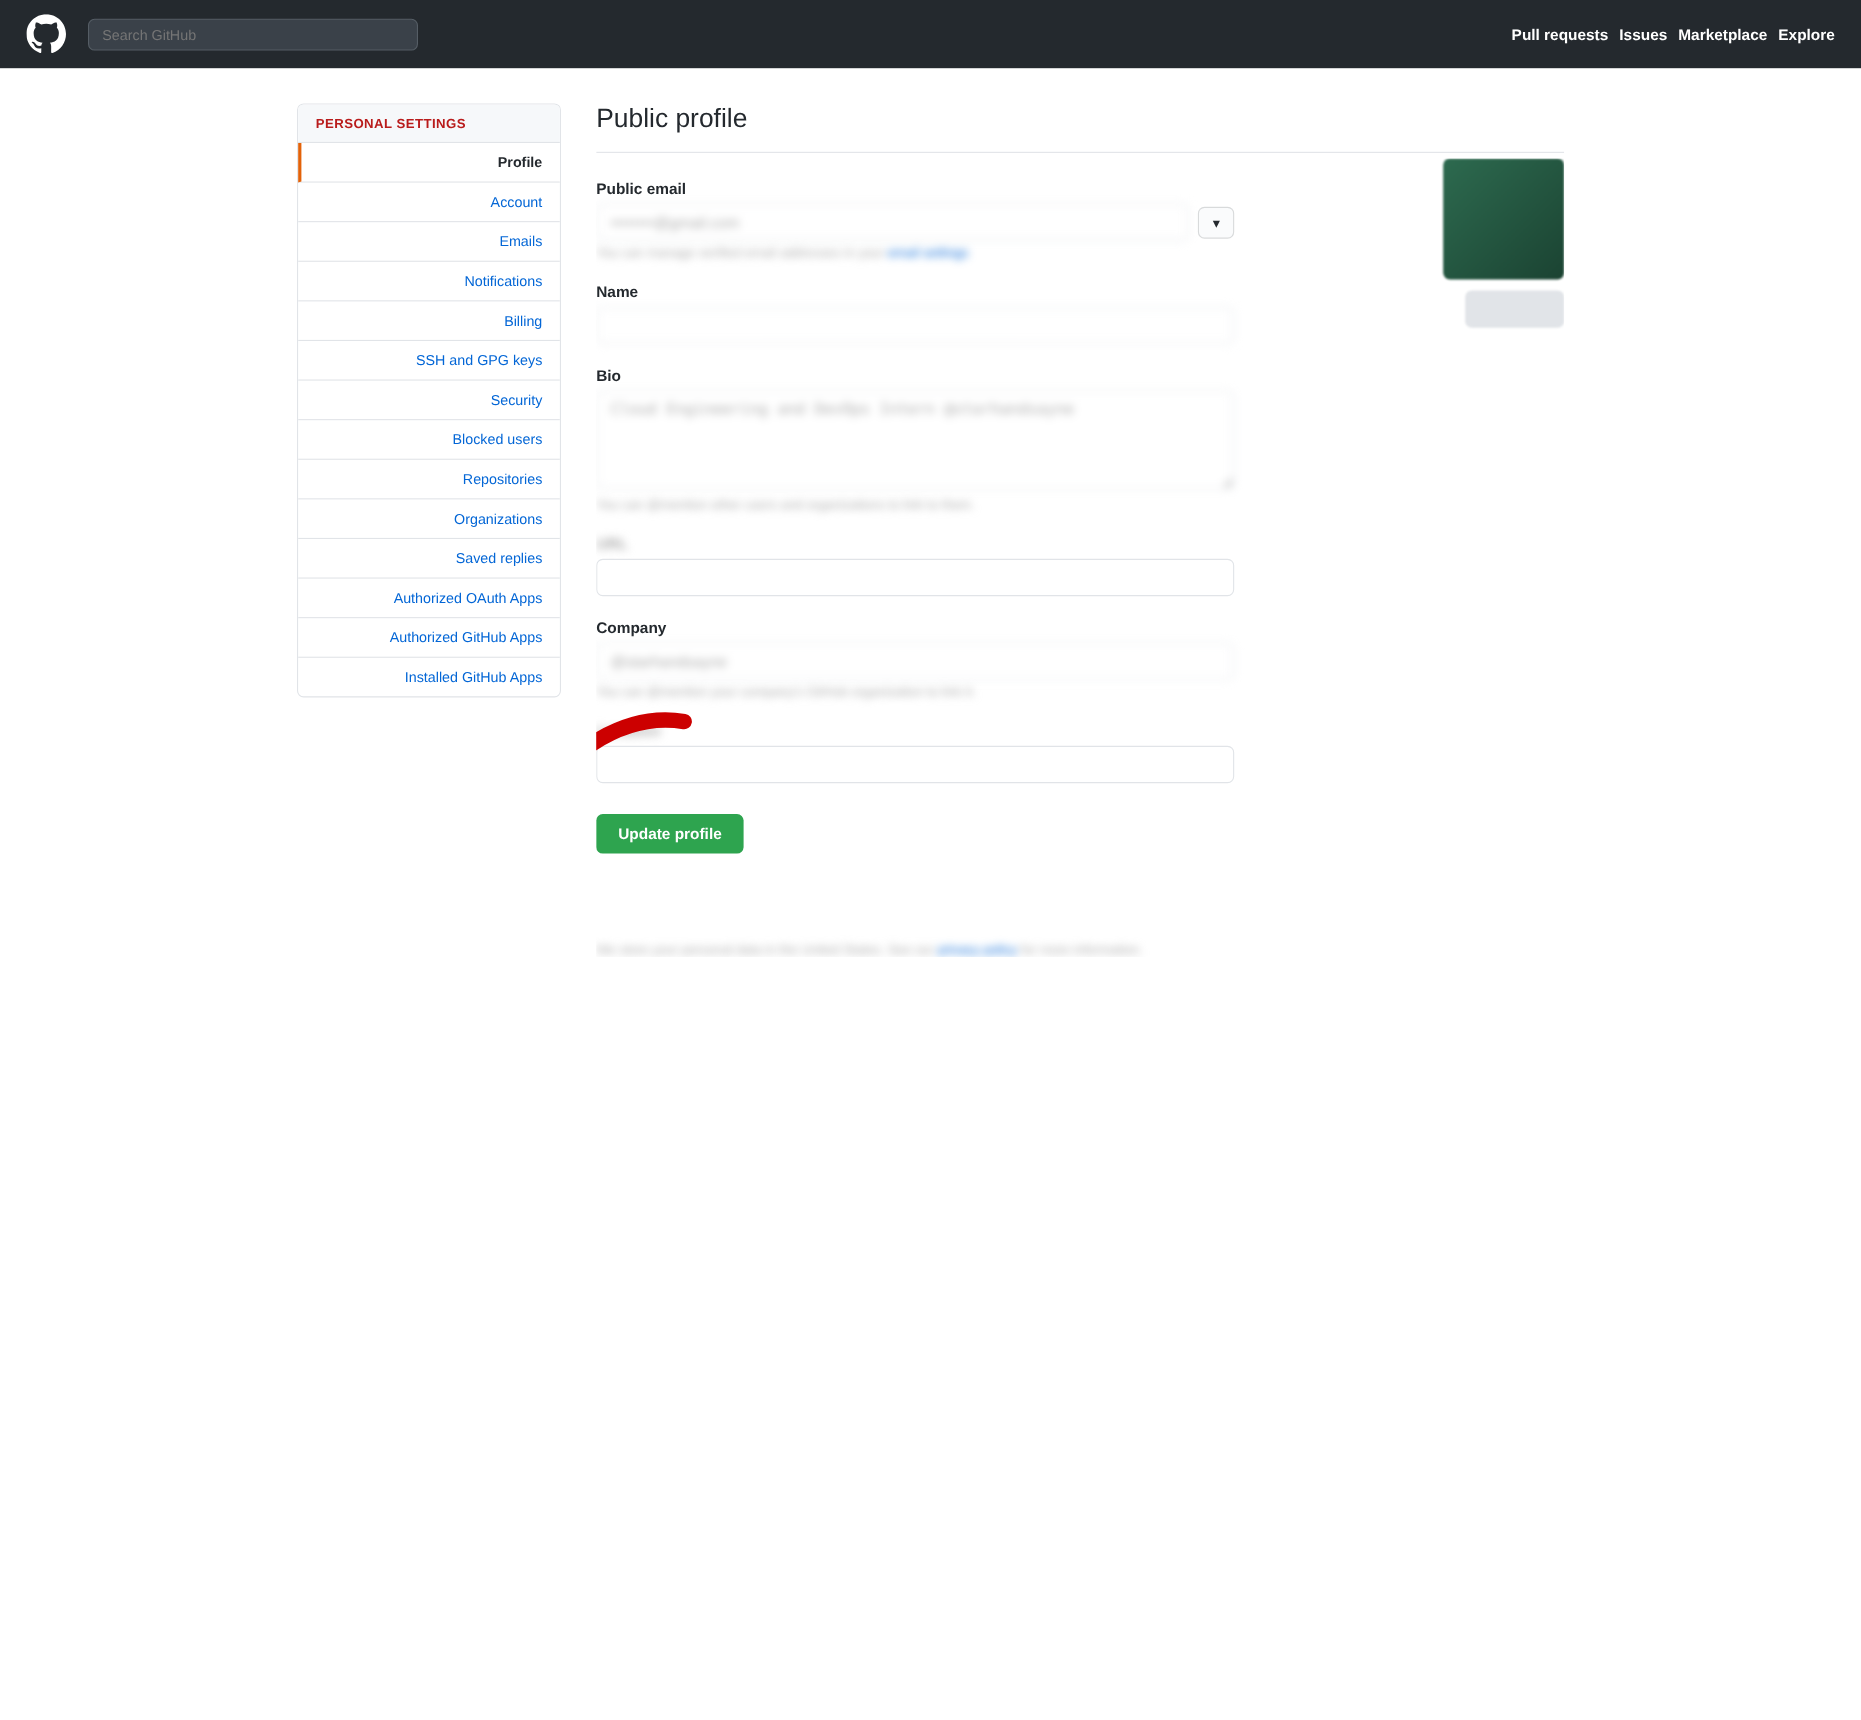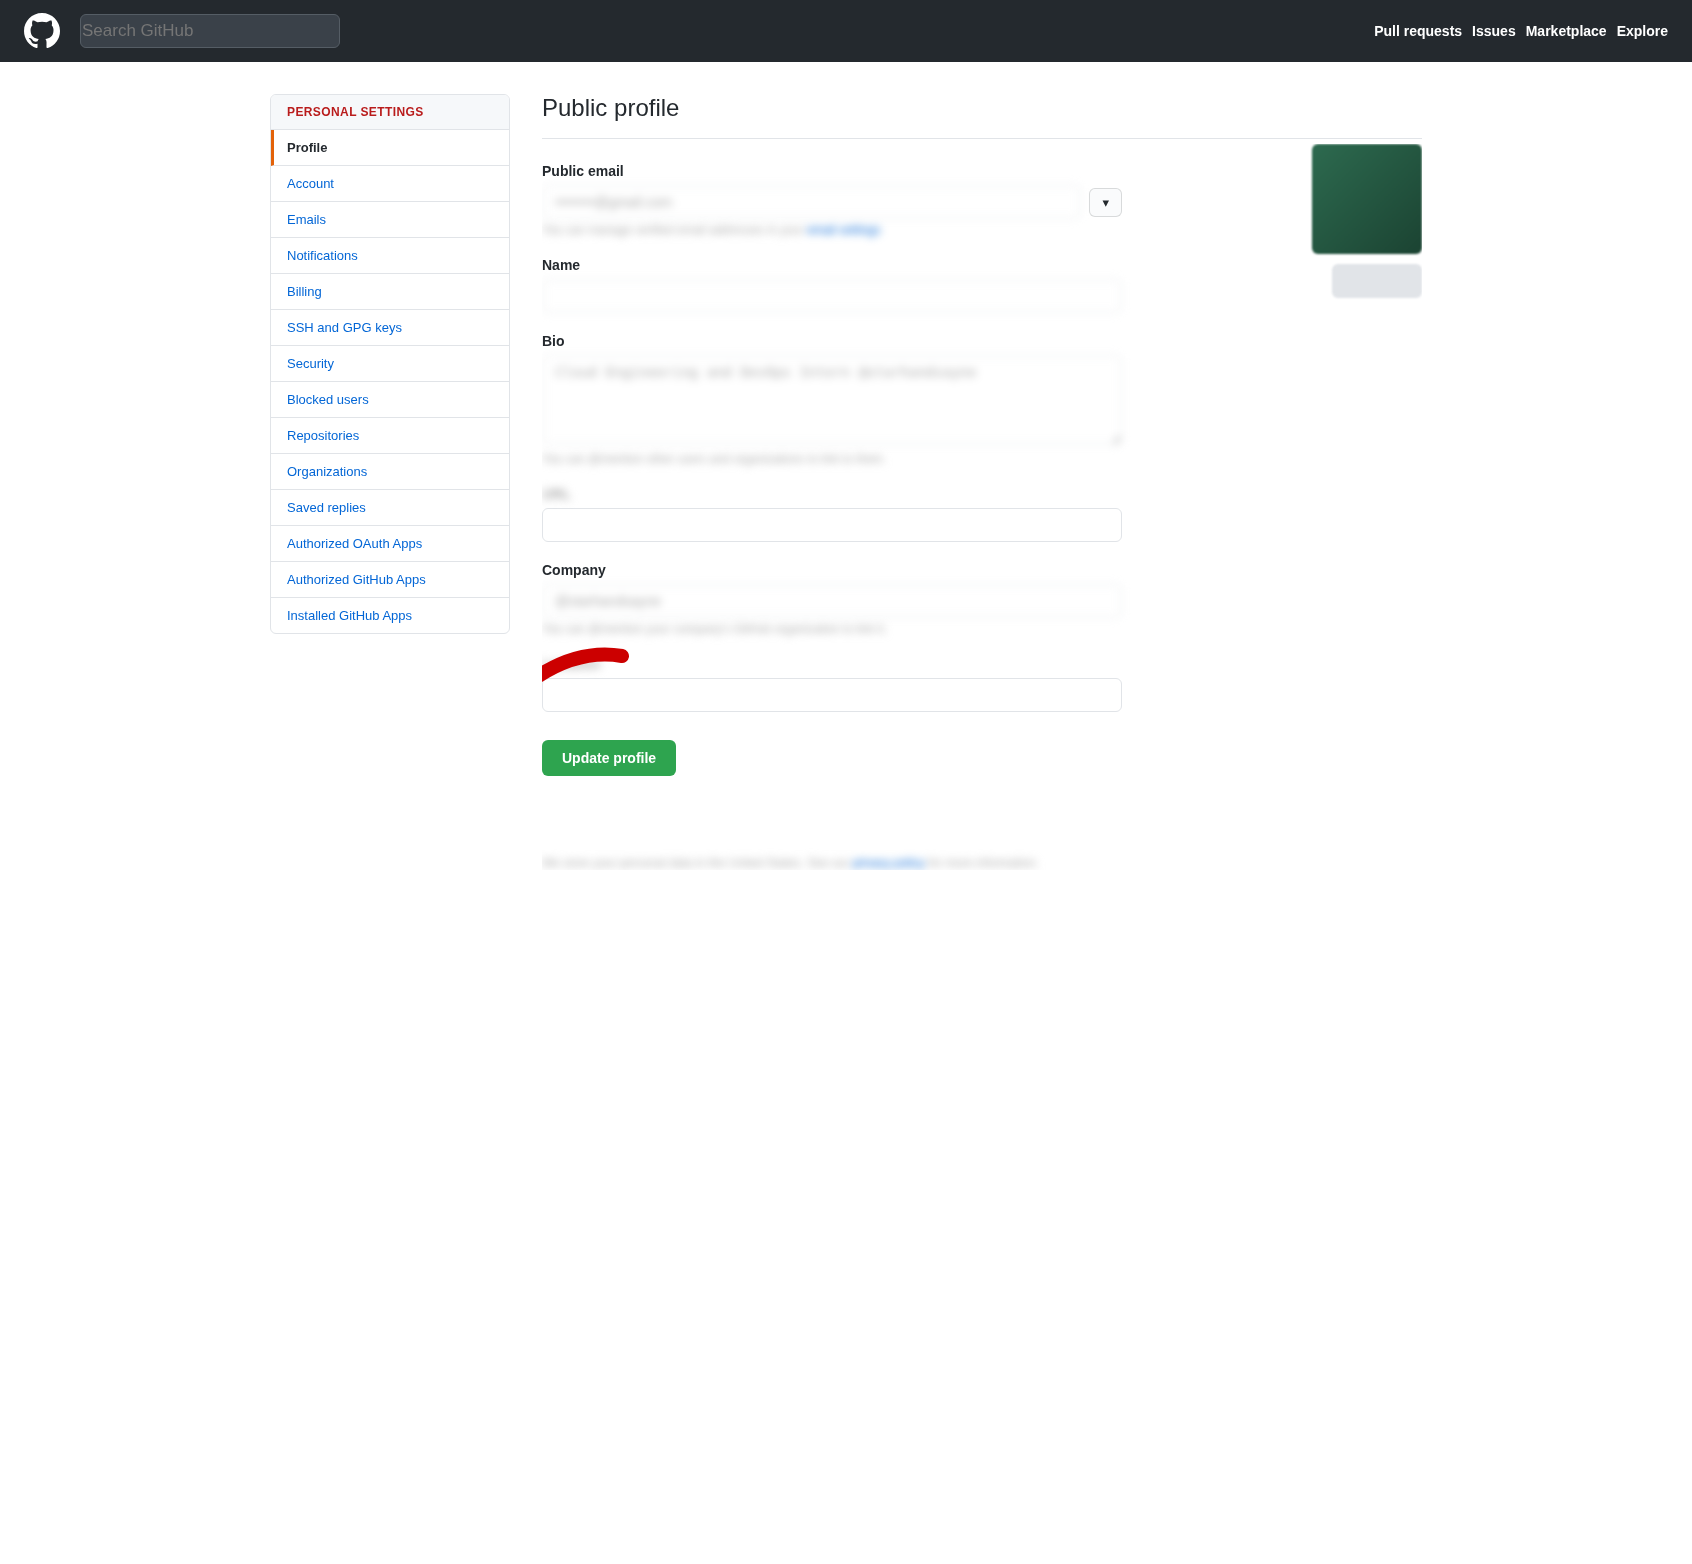--- a/index.html
+++ b/index.html
@@ -16,23 +16,23 @@
     }
     .nav-logo {
       width: 36px; height: 36px;
       flex-shrink: 0;
     }
     .nav-search {
       background: #3a4149;
       border: 1px solid #555d65;
       border-radius: 6px;
       color: #ccc;
-      padding: 6px 1px;
-      width: 260px;
-      font-size: 17px;
+      padding: 6px 12px;
+      width: 300px;
+      font-size: 13px;
       outline: none;
     }
     .nav-links {
       margin-left: auto;
       display: flex;
       gap: 10px;
     }
     .nav-link {
       color: #fff;
       font-size: 14px;
@@ -72,20 +72,21 @@
       border-bottom: 1px solid #e1e4e8;
     }
     .sidebar-item {
       display: block;
       padding: 10px 16px;
       border-bottom: 1px solid #e1e4e8;
       color: #0366d6;
       font-size: 13px;
       cursor: pointer;
       text-decoration: none;
+      text-align: right;
     }
     .sidebar-item:last-child { border-bottom: none; }
     .sidebar-item.active {
       color: #24292e;
       font-weight: 700;
       border-left: 3px solid #e36209;
       padding-left: 13px;
       background: #fff;
     }
 

